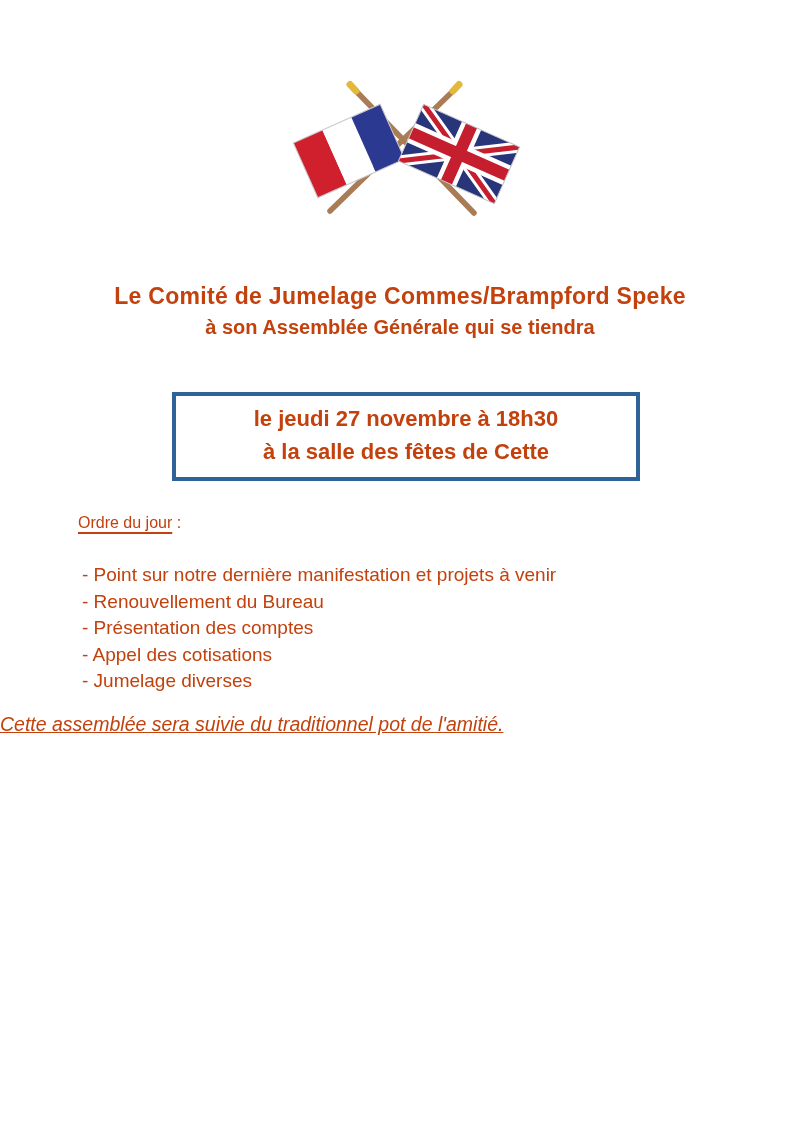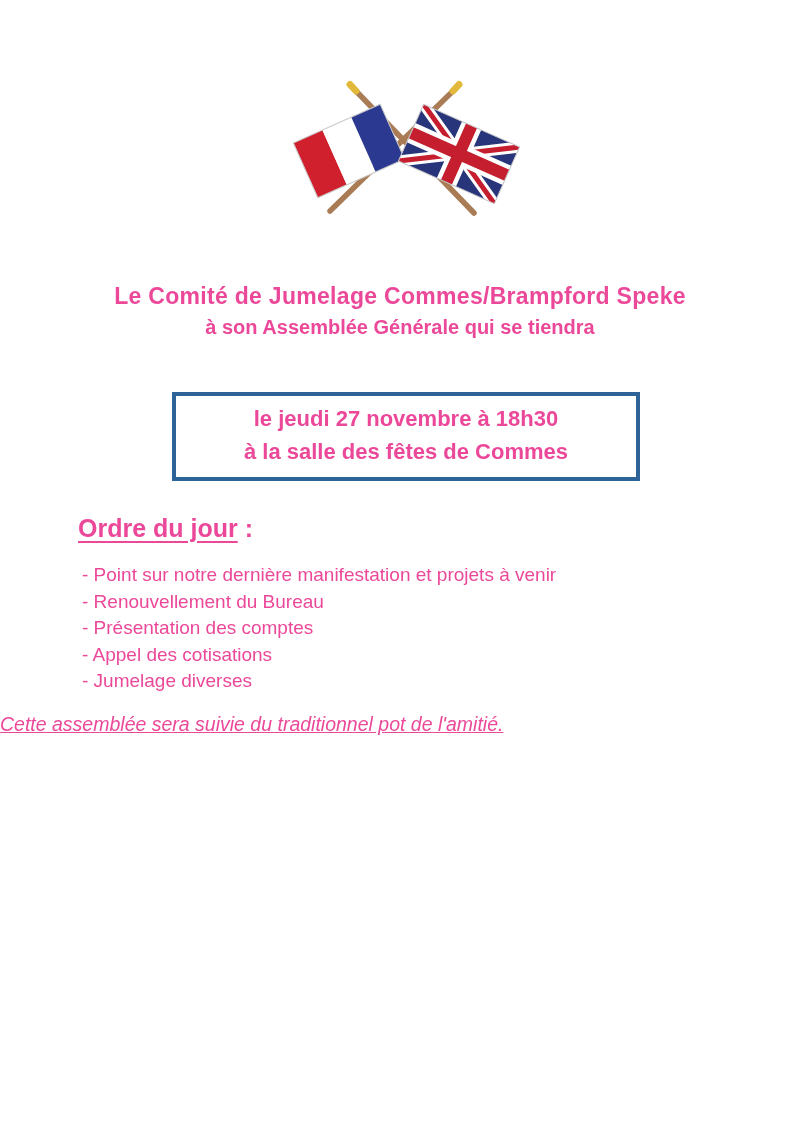--- a/index.html
+++ b/index.html
@@ -2,21 +2,21 @@
 <html><head>
 <meta charset="utf-8">
 <style>
   html, body { margin: 0; padding: 0; background: #ffffff; }
   .page {
     position: relative;
     width: 800px;
     height: 904px;
     background: #ffffff;
     font-family: "Liberation Sans", "DejaVu Sans", sans-serif;
-    color: #ec4899;
+    color: #c2410c;
     overflow: hidden;
   }
   .flags-wrap {
     position: absolute;
     top: 76px;
     left: 50%;
     transform: translateX(-50%);
     margin-left: 7px;
     width: 240px;
     height: 148px;
@@ -49,22 +49,22 @@
     text-align: center;
     font-weight: bold;
     font-size: 22px;
     line-height: 33px;
     background: #ffffff;
   }
   .agenda-heading {
     position: absolute;
     top: 514px;
     left: 78px;
-    font-size: 25px;
-    font-weight: bold;
+    font-size: 16px;
+    font-weight: normal;
   }
   .agenda-heading .underlined {
     text-decoration: underline;
     text-decoration-thickness: 2px;
     text-underline-offset: 4px;
   }
   .agenda-heading .suffix { white-space: pre; }
   .agenda-list {
     position: absolute;
     top: 562px;
@@ -131,21 +131,21 @@
     </svg>
   </div>
 
   <div class="title-block">
     <div class="title-main">Le Comité de Jumelage Commes/Brampford Speke</div>
     <div class="title-sub">à son Assemblée Générale qui se tiendra</div>
   </div>
 
   <div class="venue-box">
     <div>le jeudi 27 novembre à 18h30</div>
-    <div>à la salle des fêtes de Commes</div>
+    <div>à la salle des fêtes de Cette</div>
   </div>
 
   <div class="agenda-heading">
     <span class="underlined">Ordre du jour</span><span class="suffix"> :</span>
   </div>
 
   <div class="agenda-list">
     <div>- Point sur notre dernière manifestation et projets à venir</div>
     <div>- Renouvellement du Bureau</div>
     <div>- Présentation des comptes</div>

